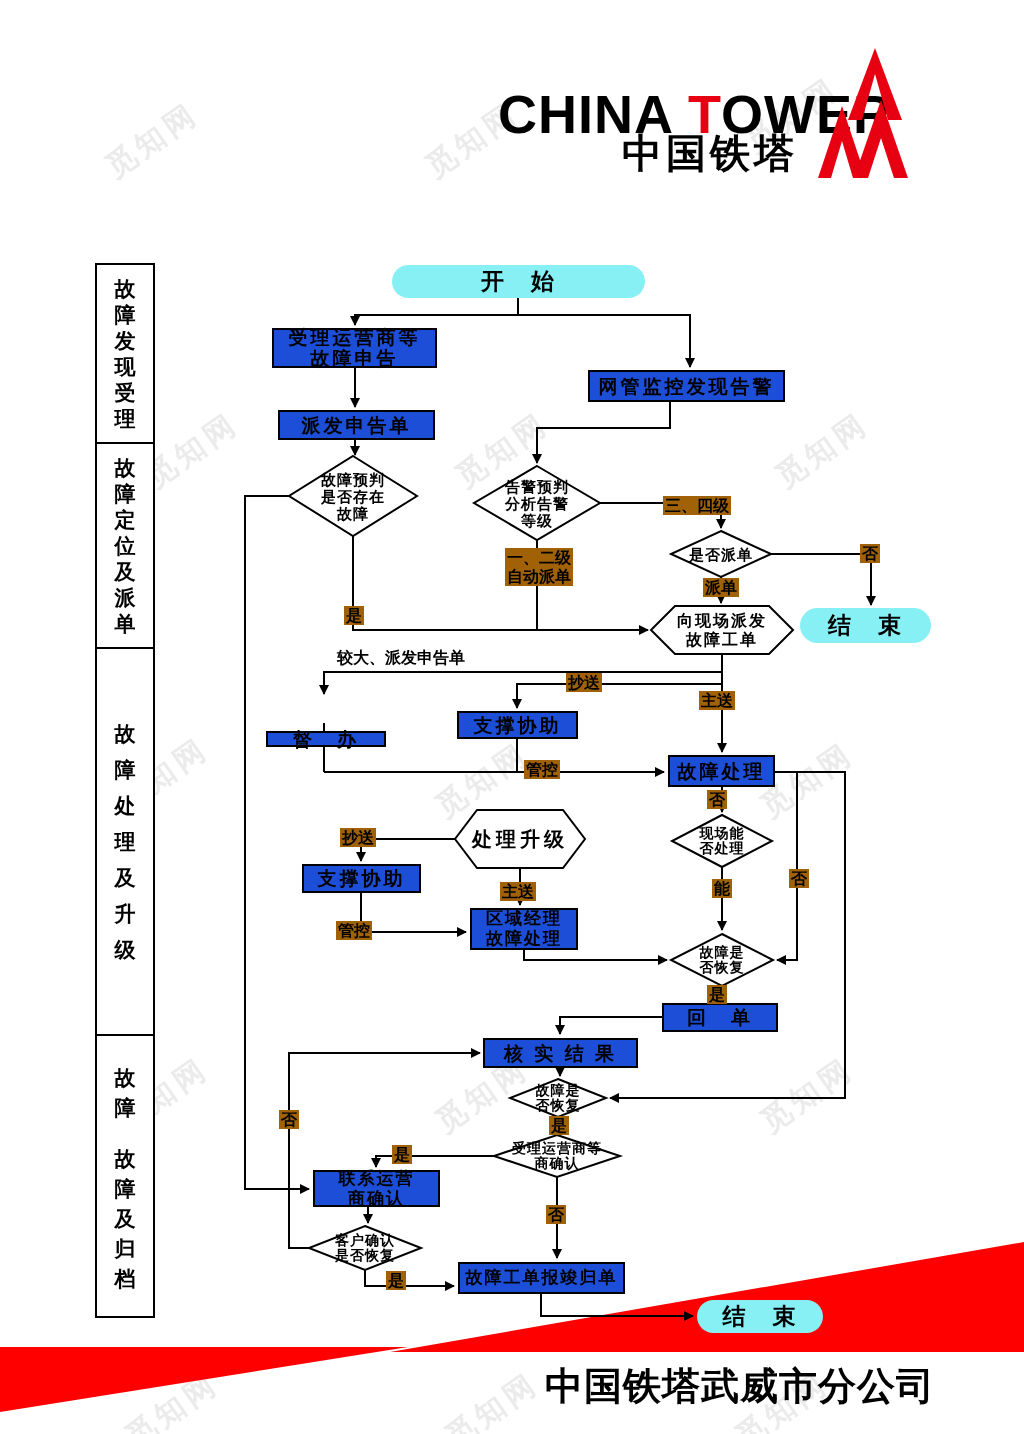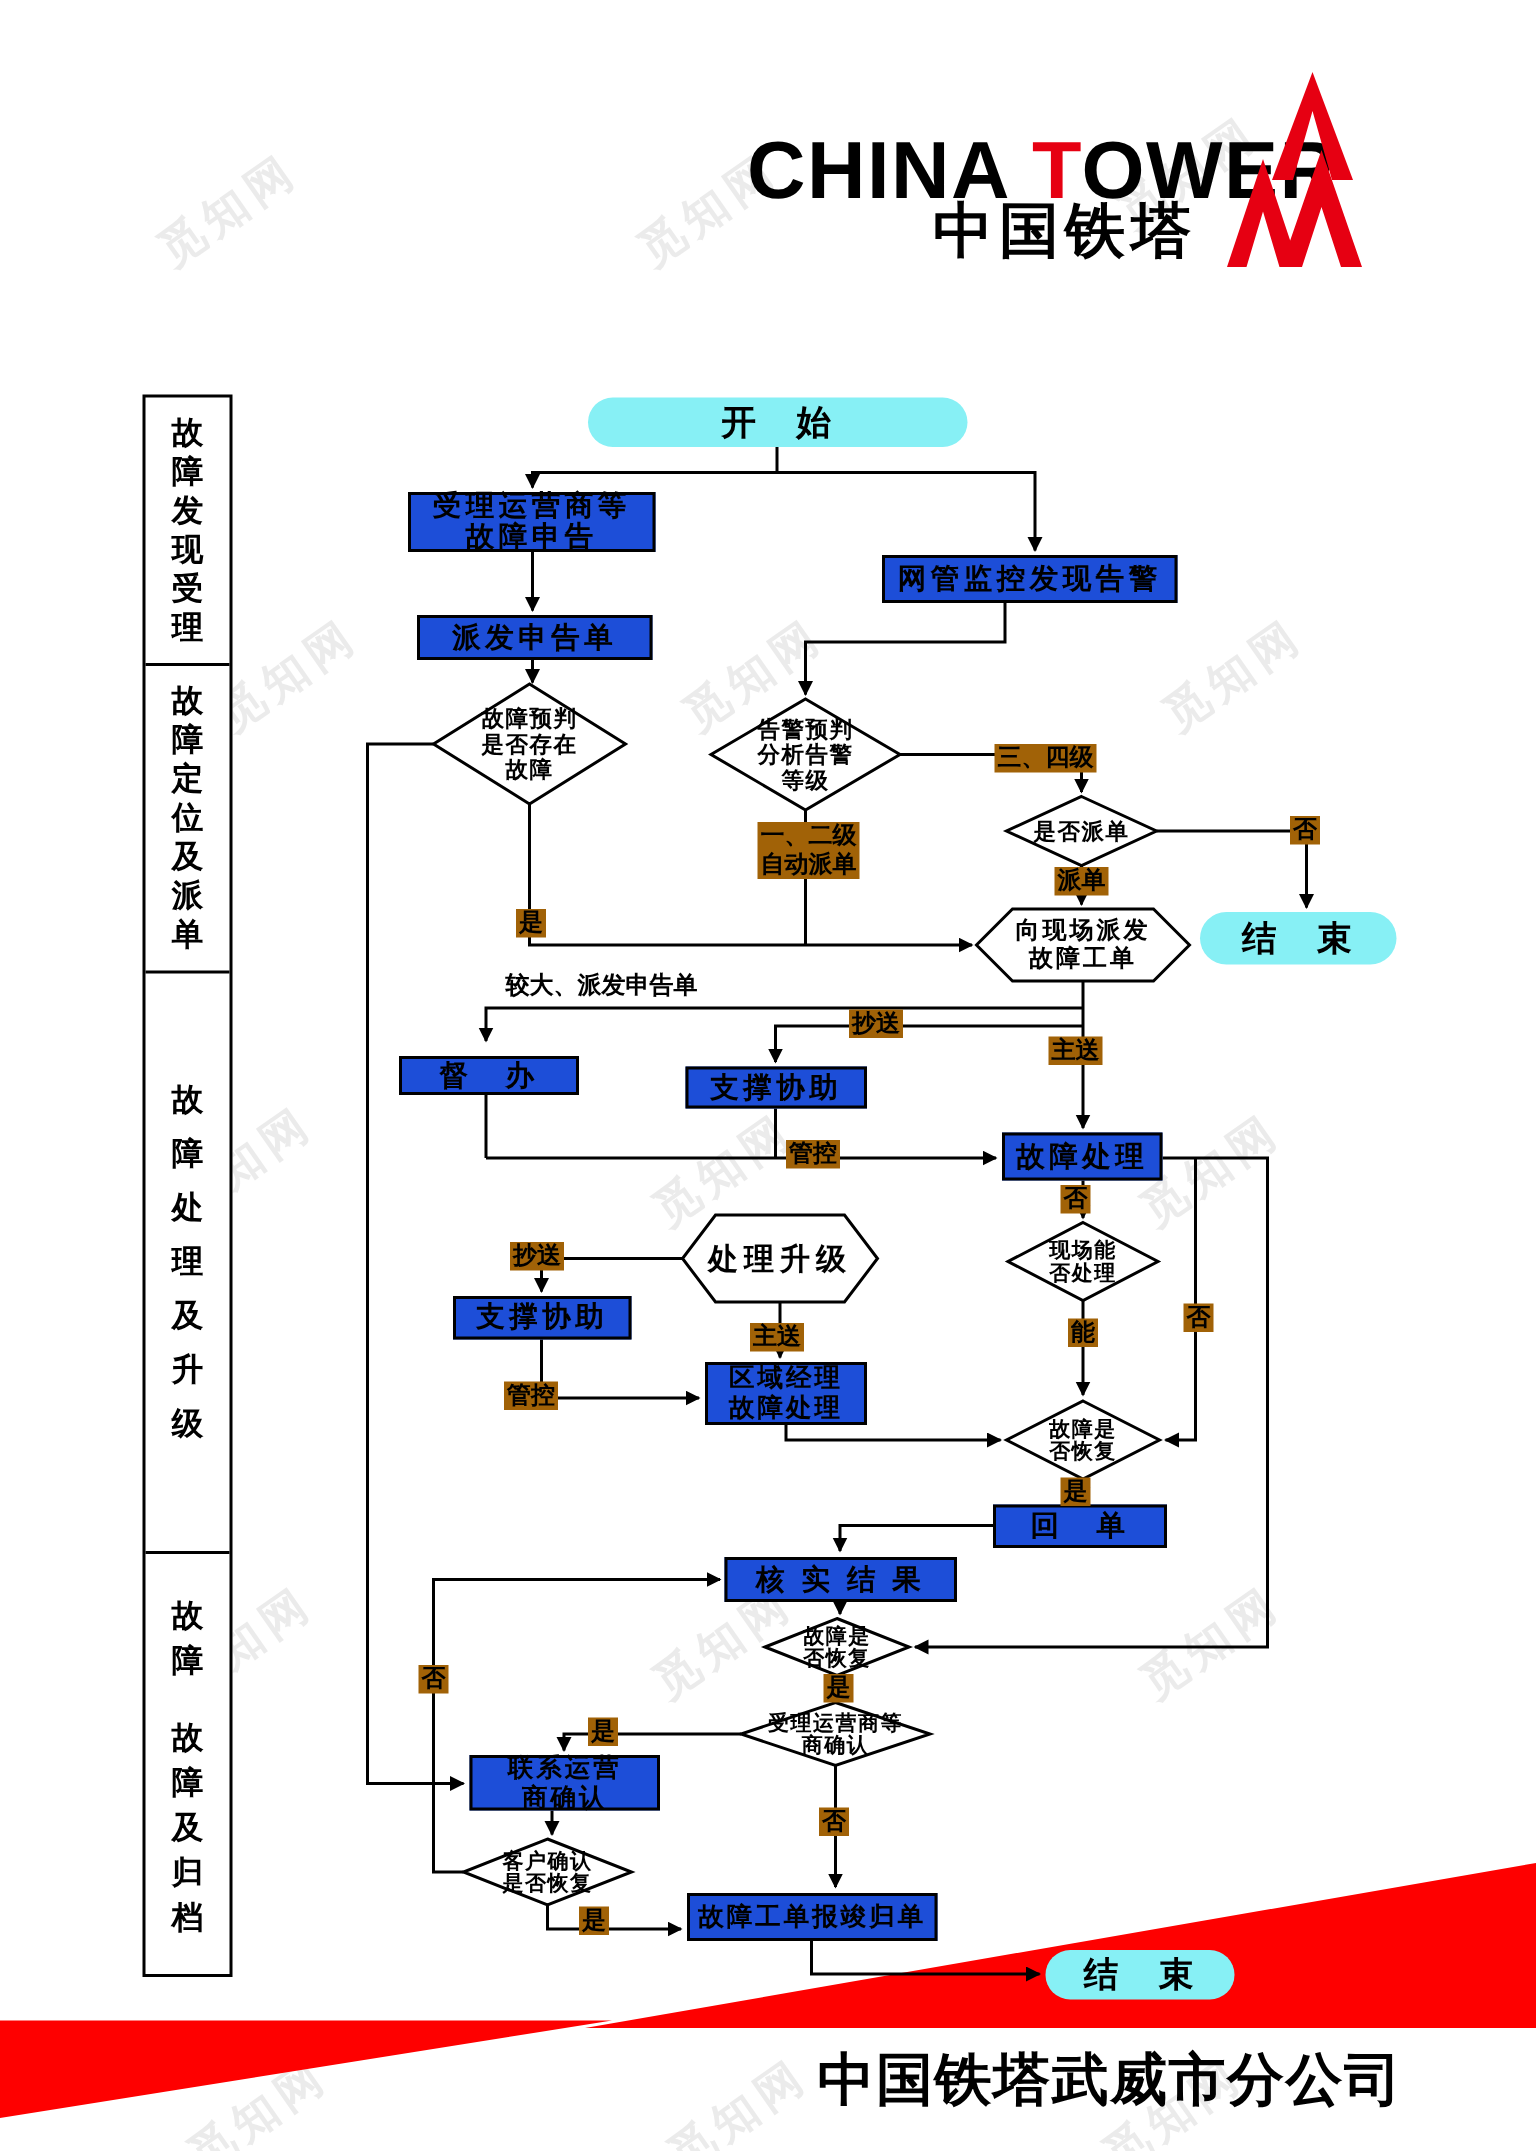--- a/index.html
+++ b/index.html
@@ -210,21 +210,21 @@
       <div class="node t-dia-lg" style="left: 671px; top: 531px; width: 100px; height: 46px;">
         <div>是否派单</div>
       </div>
       <div class="node t-hex" style="left: 651px; top: 606px; width: 142px; height: 48px;">
         <div>向现场派发</div>
         <div>故障工单</div>
       </div>
       <div class="node t-pill pillbox" style="background: rgb(135, 240, 245); left: 800px; top: 608px; width: 131px; height: 35px;">
         <div>结　束</div>
       </div>
-      <div class="node t-rect box" style="left: 266px; top: 704px; width: 120px; height: 26px;">
+      <div class="node t-rect box" style="left: 266px; top: 731px; width: 120px; height: 16px;">
         <div>督　办</div>
       </div>
       <div class="node t-rect box" style="left: 457px; top: 711px; width: 121px; height: 28px;">
         <div>支撑协助</div>
       </div>
       <div class="node t-rect box" style="left: 668px; top: 755px; width: 107px; height: 32px;">
         <div>故障处理</div>
       </div>
       <div class="node t-hex-lg" style="left: 455px; top: 810px; width: 130px; height: 58px;">
         <div>处理升级</div>

